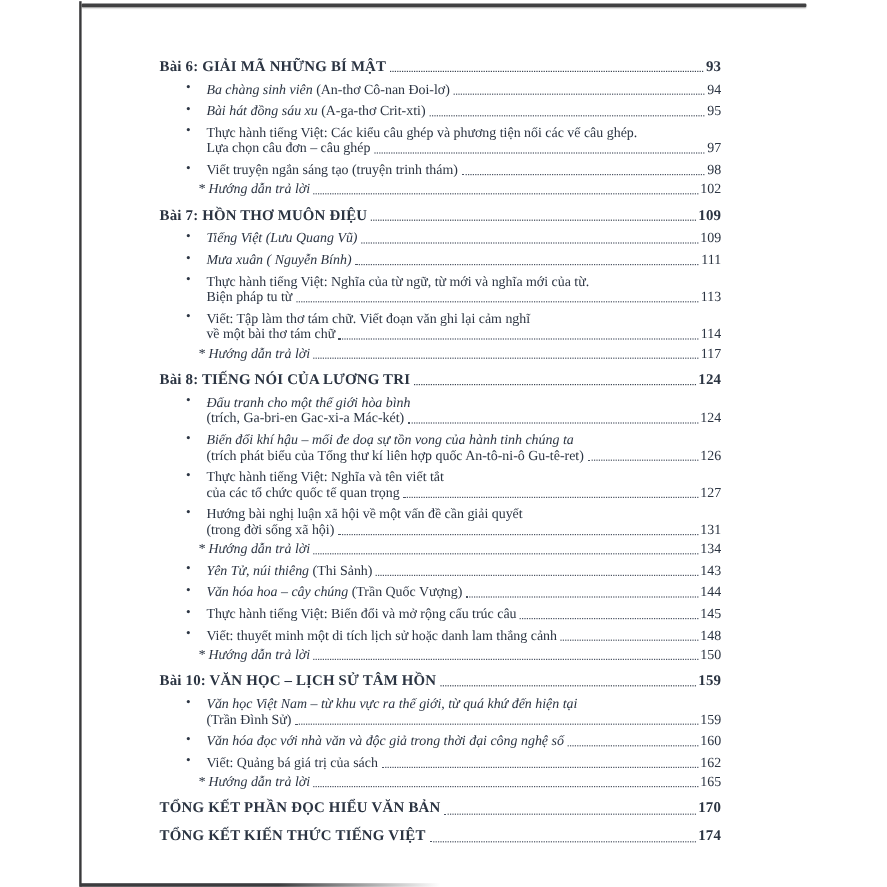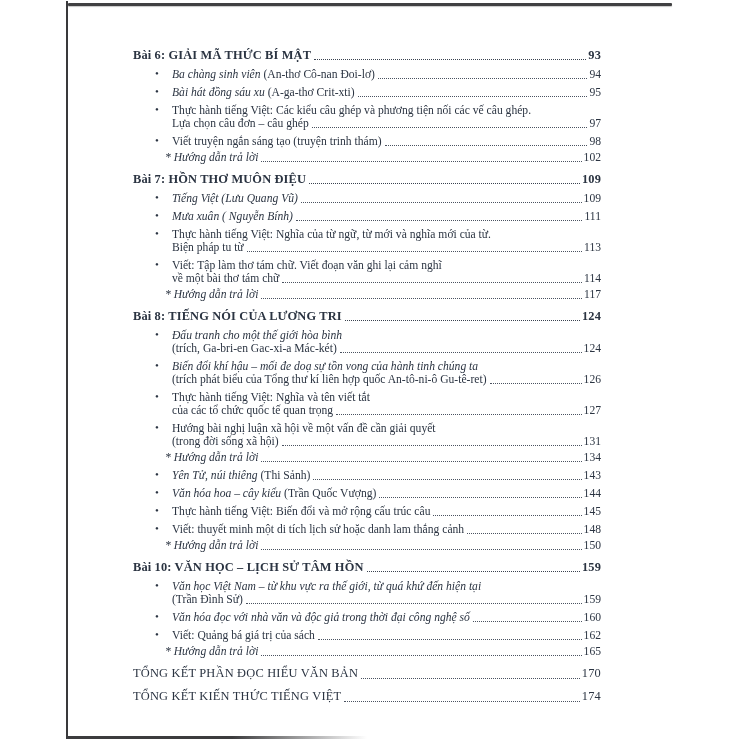--- a/index.html
+++ b/index.html
@@ -12,21 +12,21 @@
   .edge-top{position:absolute;left:68px;top:3px;width:604px;height:3px;background:#404042;border-radius:1px;box-shadow:0 1px 1px rgba(0,0,0,.22);}
   .edge-left{position:absolute;left:66px;top:1px;width:2px;height:738px;background:#39393b;}
   .edge-bottom{position:absolute;left:67px;top:736px;width:300px;height:3px;background:linear-gradient(to right,#3c3c3e 55%,rgba(60,60,62,0));}
   .toc{
     position:absolute;left:133px;top:48px;width:468px;
     color:#2b3442;font-size:11.6px;line-height:13px;
   }
   .row{margin-top:5px;}
   .row-chapter{font-weight:bold;font-size:12.4px;line-height:15px;margin-top:8px;letter-spacing:.15px;}
   .row-chapter:first-child{margin-top:0;}
-  .row-summary{font-size:12.4px;line-height:15px;margin-top:8px;letter-spacing:.2px;}
+  .row-summary{font-size:12.4px;line-height:15px;margin-top:8px;letter-spacing:.2px;font-weight:bold;}
   .row-item{position:relative;padding-left:39px;margin-top:5px;}
   .row-note{padding-left:32px;margin-top:3px;font-style:italic;}
   .row-note .pg,.row-note .fill{font-style:normal;}
   .bullet{position:absolute;left:22px;top:-1px;font-size:11px;color:#2b3442;}
   .line{display:flex;align-items:flex-end;}
   .line .txt{white-space:normal;}
   .it{font-style:italic;}
   .fill{flex:1 1 auto;min-width:14px;border-bottom:1.4px dotted #4a5260;margin:0 2px 2.5px 3px;}
   .row-chapter .fill{border-bottom:1.7px dotted #39424f;margin-bottom:3px;}
   .pg{white-space:nowrap;text-align:right;}
@@ -34,21 +34,21 @@
 </head>
 <body>
 
 <div class="photo">
   <div class="edge-top"></div>
   <div class="edge-left"></div>
   <div class="edge-bottom"></div>
   <div class="toc">
       <div class="row row-chapter">
         <div class="line">
-          <span class="txt"><span>Bài 6: GIẢI MÃ THỨC BÍ MẬT </span></span>
+          <span class="txt"><span>Bài 6: GIẢI MÃ NHỮNG BÍ MẬT </span></span>
           <span class="fill"></span>
           <span class="pg">93</span>
         </div>
       </div>
       <div class="row row-item">
         <span class="bullet">•</span>
         <div class="line">
           <span class="txt"><span class="it">Ba chàng sinh viên</span><span> (An-thơ Cô-nan Đoi-lơ) </span></span>
           <span class="fill"></span>
           <span class="pg">94</span>
@@ -202,21 +202,21 @@
         <span class="bullet">•</span>
         <div class="line">
           <span class="txt"><span class="it">Yên Tử, núi thiêng</span><span> (Thi Sảnh) </span></span>
           <span class="fill"></span>
           <span class="pg">143</span>
         </div>
       </div>
       <div class="row row-item">
         <span class="bullet">•</span>
         <div class="line">
-          <span class="txt"><span class="it">Văn hóa hoa – cây kiểu</span><span> (Trần Quốc Vượng) </span></span>
+          <span class="txt"><span class="it">Văn hóa hoa – cây chúng</span><span> (Trần Quốc Vượng) </span></span>
           <span class="fill"></span>
           <span class="pg">144</span>
         </div>
       </div>
       <div class="row row-item">
         <span class="bullet">•</span>
         <div class="line">
           <span class="txt"><span>Thực hành tiếng Việt: Biến đổi và mở rộng cấu trúc câu </span></span>
           <span class="fill"></span>
           <span class="pg">145</span>

